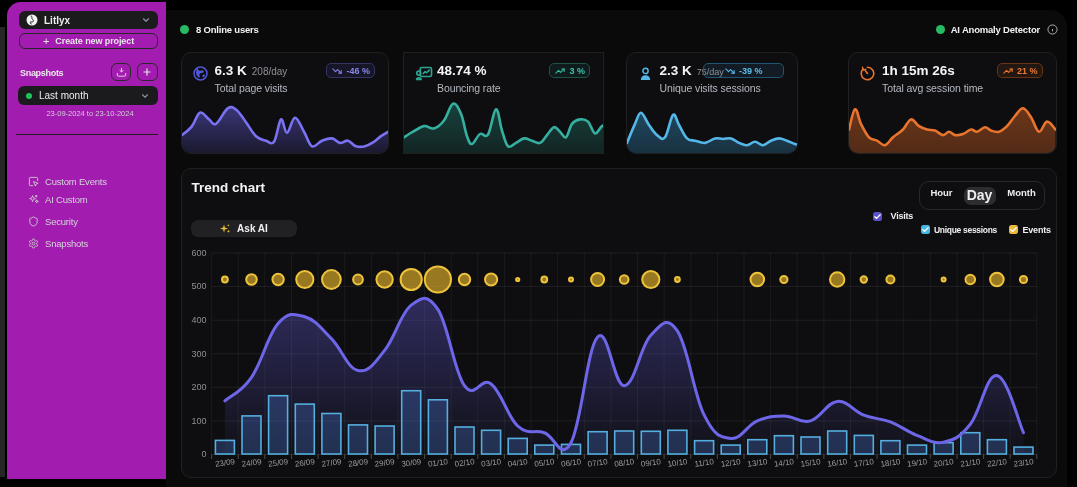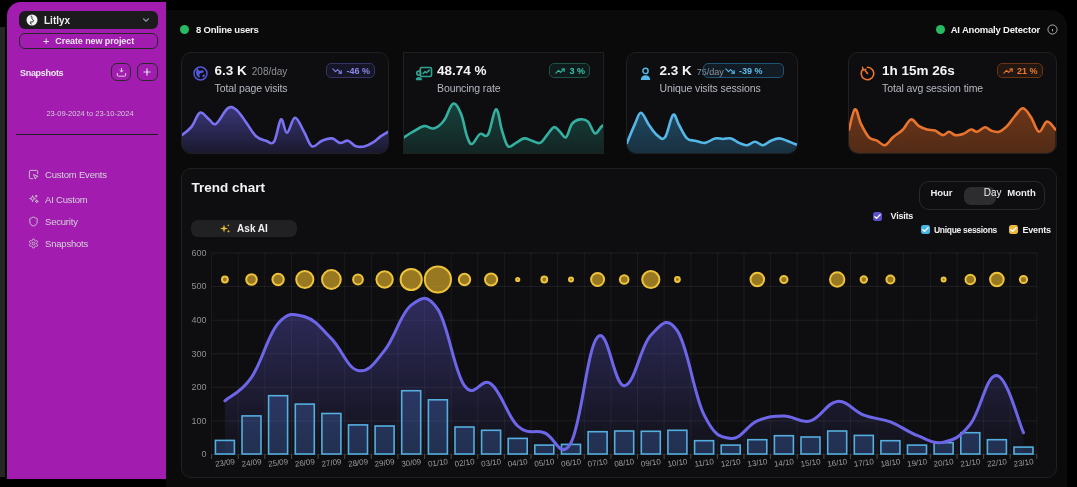--- a/index.html
+++ b/index.html
@@ -33,23 +33,32 @@
         <path d="m8 7 4 4 4-4"></path>
         <path d="M21 13v5a2 2 0 0 1-2 2H5a2 2 0 0 1-2-2v-5"></path>
         <path d="M7 15h0M11 15h0"></path>
       </svg>
     </div>
   <div style="position:absolute;left:129.5px;top:61px;width:21px;height:18px;border:1px solid #2b2b2e;border-radius:6px;display:flex;align-items:center;justify-content:center">
       <svg width="12" height="12" viewBox="0 0 24 24" fill="none" stroke="#e4e4e8" stroke-width="2.4">
         <path d="M12 5v14M5 12h14"></path>
       </svg>
     </div>
+  <div style="position:absolute;left:11px;top:84px;width:140px;height:19px;background:#1b1b1d;border-radius:6px;display:flex;align-items:center;padding:0 8px;gap:7px">
+    <span style="width:6px;height:6px;border-radius:50%;background:#1fc35c"></span>
+    <span style="font-size:10px;color:#ececee">Last month</span>
+    <span style="margin-left:auto;display:flex">
+        <svg width="10" height="10" viewBox="0 0 24 24">
+          <path d="m6 9 6 6 6-6" fill="none" stroke="#8b93a5" stroke-width="2.6" stroke-linecap="round" stroke-linejoin="round"></path>
+        </svg>
+      </span>
+  </div>
   <div style="position:absolute;left:4px;top:107px;width:158px;text-align:center;font-size:7.5px;color:#cfcfd3">23-09-2024 to 23-10-2024</div>
   <div style="position:absolute;left:9px;top:132px;width:142px;height:1px;background:#1e1e20"></div>
-    <div style="position:absolute;left:16px;top:167.3px;width:146px;height:17.5px;border-radius:8px;display:flex;align-items:flex-start;padding-left:5px;box-sizing:border-box;gap:6px">
+    <div style="position:absolute;left:16px;top:167.3px;width:146px;height:17.5px;border-radius:8px;display:flex;align-items:flex-end;padding-left:5px;box-sizing:border-box;gap:6px">
       <span style="width:11px;height:11px;display:flex">
         <svg width="11" height="11" viewBox="0 0 24 24" fill="none" stroke="#c9c9cd" stroke-width="2">
           <path d="M21 11V5a2 2 0 0 0-2-2H5a2 2 0 0 0-2 2v14a2 2 0 0 0 2 2h6"></path>
           <path d="m12 12 4 10 1.7-4.3L22 16Z"></path>
         </svg>
       </span>
       <span style="font-size:9.5px;color:#d4d4d8;font-weight:500;letter-spacing:-.2px">Custom Events</span>
     </div>
     <div style="position:absolute;left:16px;top:189.2px;width:146px;height:17.5px;border-radius:8px;display:flex;align-items:center;padding-left:5px;box-sizing:border-box;gap:6px">
       <span style="width:11px;height:11px;display:flex">
@@ -209,21 +218,21 @@
     <svg width="12" height="12" viewBox="0 0 24 24" fill="#e3ba33">
         <path d="M10 3 11.9 9.1 18 11l-6.1 1.9L10 19l-1.9-6.1L2 11l6.1-1.9Z"></path>
         <path d="M19 13l.8 2.7L22.5 16.5l-2.7.8-.8 2.7-.8-2.7-2.7-.8 2.7-.8Z"></path>
         <path d="M18.5 2l.6 2.1 2.1.6-2.1.6-.6 2.1-.6-2.1-2.1-.6 2.1-.6Z"></path>
       </svg>
       <span style="font-size:10px;font-weight:600;color:#f0f0f2">Ask AI</span>
   </div>
   <div style="position:absolute;left:737px;top:11.5px;width:126px;height:29px;border:1px solid #29292c;border-radius:10px"></div>
   <div style="position:absolute;left:782px;top:18px;width:32px;height:18px;background:#2d2d30;border-radius:7px"></div>
   <div style="position:absolute;left:738px;top:18px;width:44px;text-align:center;font-size:9.5px;font-weight:600;color:#ededf0">Hour</div>
-  <div style="position:absolute;left:776px;top:18px;width:44px;text-align:right;font-size:10px;font-weight:400;color:#ededf0">Day</div>
+  <div style="position:absolute;left:776px;top:18px;width:44px;text-align:center;font-size:14px;font-weight:700;color:#ededf0">Day</div>
   <div style="position:absolute;left:818px;top:18px;width:44px;text-align:center;font-size:9.5px;font-weight:600;color:#ededf0">Month</div>
   <div style="position:absolute;left:691px;top:42px;display:flex;align-items:center;gap:9px">
       <span style="position:relative;display:inline-block;width:9px;height:9px;border-radius:2.5px;background:#5b50c9;vertical-align:middle">
         <svg width="9" height="9" viewBox="0 0 24 24" style="position:absolute;left:0;top:0">
           <path d="m5 12.5 4.5 4.5L19 7.5" fill="none" stroke="#fff" stroke-width="3.6" stroke-linecap="round" stroke-linejoin="round"></path>
         </svg>
       </span>
       <span style="font-size:9px;font-weight:600;color:#f0f0f2;letter-spacing:-.2px">Visits</span>
     </div>
   <div style="position:absolute;left:739px;top:55.5px;display:flex;align-items:center;gap:4.5px">

